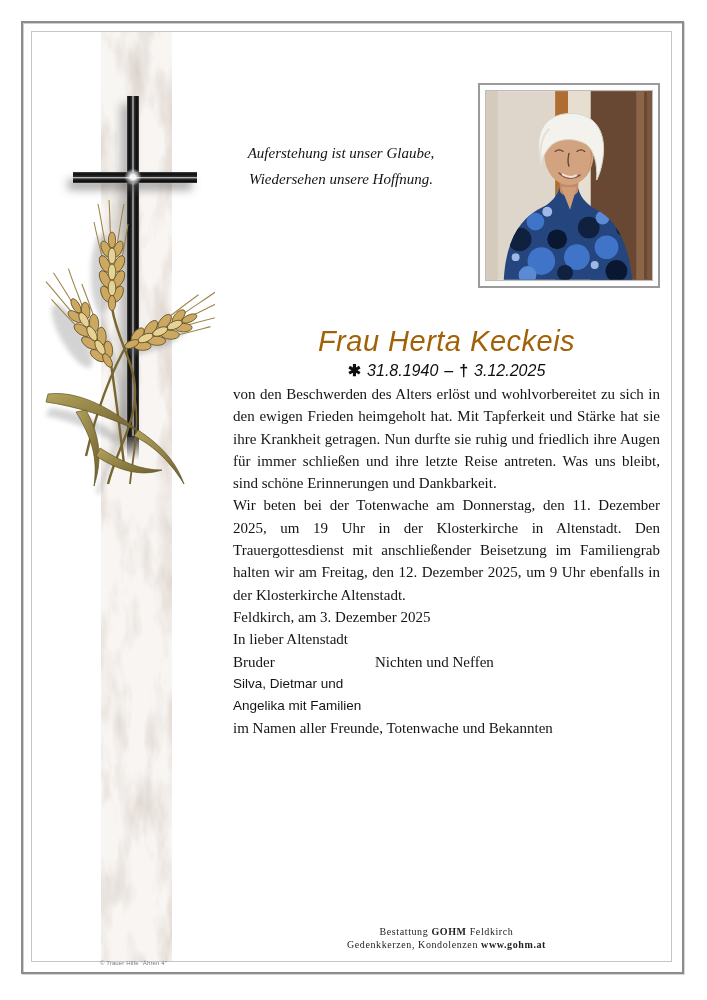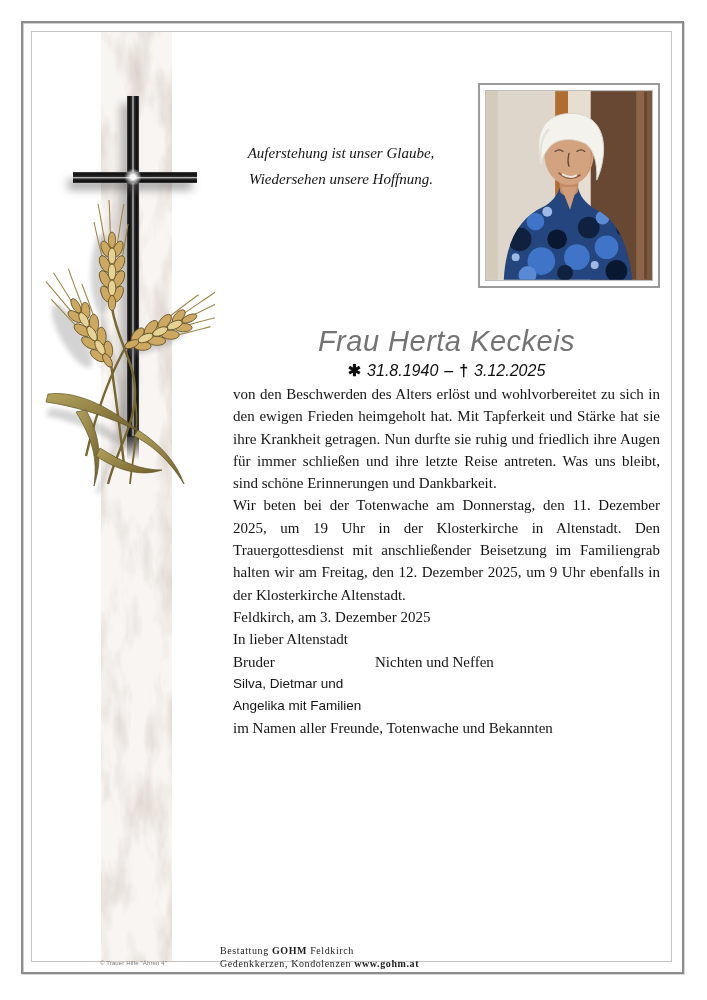--- a/index.html
+++ b/index.html
@@ -55,39 +55,39 @@
     font-style:italic;font-size:15px;line-height:26px;color:#121212;
   }
   .text-col{
     position:absolute;left:233px;top:324px;width:427px;
     font-size:15px;line-height:22.3px;text-align:justify;color:#141414;
   }
   .text-col p{margin:0;}
   .intro{margin:0 0 23px;}
   .name{
     font-family:"Liberation Sans", sans-serif;font-style:italic;font-weight:400;
-    font-size:29px;line-height:35px;text-align:center;letter-spacing:.5px;margin:0;color:#737373;
+    font-size:29px;line-height:35px;text-align:center;letter-spacing:.5px;margin:0;color:#a16207;
   }
   .dates{
     font-family:"Liberation Sans", sans-serif;font-style:italic;
     font-size:16px;line-height:24px;text-align:center;margin:0 0 26px;color:#0e0e0e;
   }
   .dates span{margin:0 3px;}
   .dates .sym{font-style:normal;font-weight:bold;}
   .p1{margin:0 0 13px;}
   .p2{margin:0 0 14px;}
   .dateline{margin:0 0 15px;text-align:left;}
   .remembrance{margin:0 0 16px;text-align:left;}
   .mourners{display:grid;grid-template-columns:142px 1fr;margin:0 0 0;text-align:left;}
   .mourners .names{font-family:"Liberation Sans", sans-serif;font-size:13.5px;}
   .closing{text-align:left;}
   
   .footer{
-    position:absolute;left:220px;top:926px;width:427px;text-align:left;
-    font-size:10px;line-height:12.5px;letter-spacing:.06em;color:#1c1c1c;margin-top:19px;
+    position:absolute;left:233px;top:926px;width:427px;text-align:center;
+    font-size:10px;line-height:12.5px;letter-spacing:.06em;color:#1c1c1c;
   }
   .footer b{font-weight:bold;}
   .copyright{
     position:absolute;left:100px;top:960px;font-family:"Liberation Sans", sans-serif;
     font-size:6px;color:#7a7a7a;letter-spacing:.02em;
   }
 </style>
 </head>
 <body>
 

